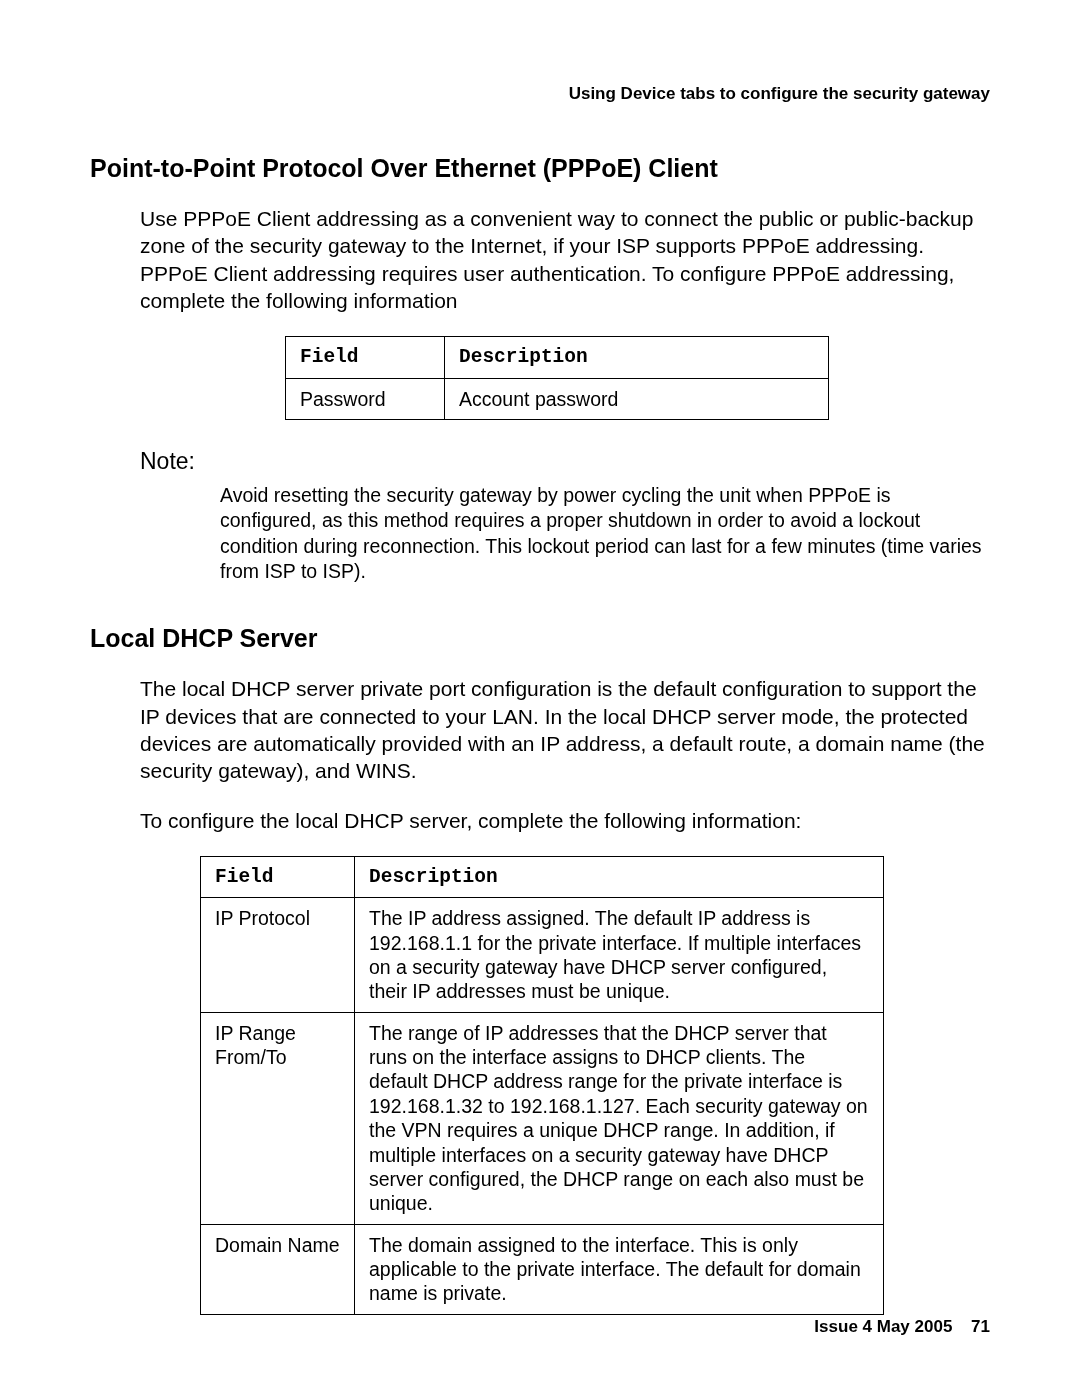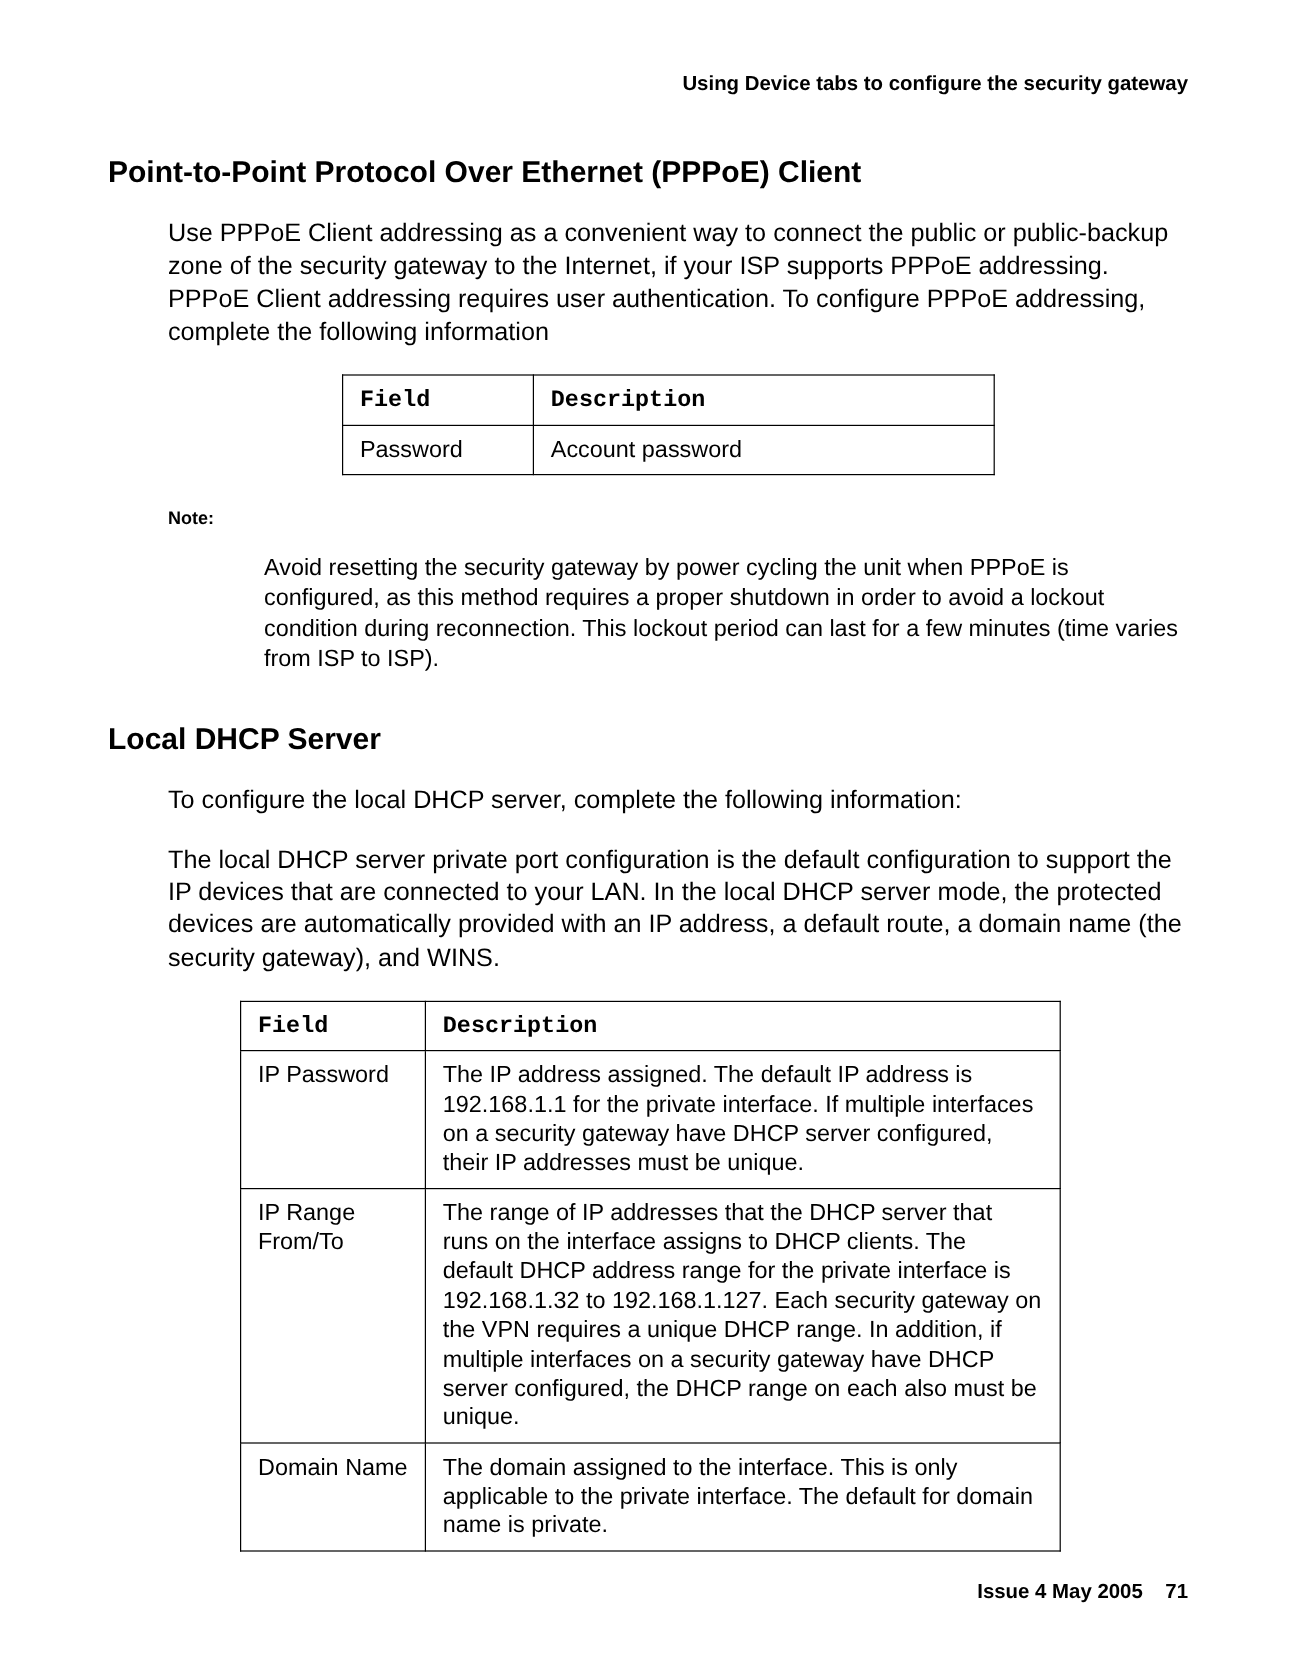--- a/index.html
+++ b/index.html
@@ -5,21 +5,21 @@
   body {
     margin: 0;
     background: #fff;
     font-family: Arial, Helvetica, sans-serif;
     color: #000;
     width: 1080px;
     height: 1397px;
     position: relative;
   }
   .page {
-    padding: 60px 90px 0 90px;
+    padding: 84px 90px 0 90px;
     box-sizing: border-box;
   }
   .running-head {
     text-align: right;
     font-weight: bold;
     font-size: 17px;
     margin-bottom: 50px;
   }
   h2.section {
     font-size: 25px;
@@ -55,23 +55,23 @@
   }
   .col-field-1 { width: 130px; }
   .col-desc-1  { width: 355px; }
   .col-field-2 { width: 125px; }
   .col-desc-2  { width: 500px; }
   .note-block {
     padding-left: 50px;
     margin-bottom: 40px;
   }
   .note-label {
-    font-weight: bold;
-    font-size: 15px;
-    margin-bottom: 20px;
+    font-weight: normal;
+    font-size: 23px;
+    margin-bottom: 8px;
   }
   .note-body {
     font-size: 19.5px;
     line-height: 1.3;
     padding-left: 80px;
   }
   .footer {
     position: absolute;
     right: 90px;
     bottom: 60px;
@@ -106,31 +106,31 @@
   </tbody>
     </table>
 
   <div class="note-block">
     <div class="note-label">Note:</div>
     <div class="note-body">Avoid resetting the security gateway by power cycling the unit when PPPoE is configured, as this method requires a proper shutdown in order to avoid a lockout condition during reconnection. This lockout period can last for a few minutes (time varies from ISP to ISP).</div>
   </div>
 
   <h2 class="section">Local DHCP Server</h2>
 
+  <p class="para">The local DHCP server private port configuration is the default configuration to support the IP devices that are connected to your LAN. In the local DHCP server mode, the protected devices are automatically provided with an IP address, a default route, a domain name (the security gateway), and WINS.</p>
   <p class="para">To configure the local DHCP server, complete the following information:</p>
-  <p class="para">The local DHCP server private port configuration is the default configuration to support the IP devices that are connected to your LAN. In the local DHCP server mode, the protected devices are automatically provided with an IP address, a default route, a domain name (the security gateway), and WINS.</p>
 
   <table class="field-table wide">
     <tbody>
         <tr>
       <th class="col-field-2">Field</th>
       <th class="col-desc-2">Description</th>
     </tr>
     <tr>
-      <td>IP Password</td>
+      <td>IP Protocol</td>
       <td>The IP address assigned. The default IP address is 192.168.1.1 for the private interface. If multiple interfaces on a security gateway have DHCP server configured, their IP addresses must be unique.</td>
     </tr>
     <tr>
       <td>IP Range From/To</td>
       <td>The range of IP addresses that the DHCP server that runs on the interface assigns to DHCP clients. The default DHCP address range for the private interface is 192.168.1.32 to 192.168.1.127. Each security gateway on the VPN requires a unique DHCP range. In addition, if multiple interfaces on a security gateway have DHCP server configured, the DHCP range on each also must be unique.</td>
     </tr>
     <tr>
       <td>Domain Name</td>
       <td>The domain assigned to the interface. This is only applicable to the private interface. The default for domain name is  private.</td>
     </tr>

